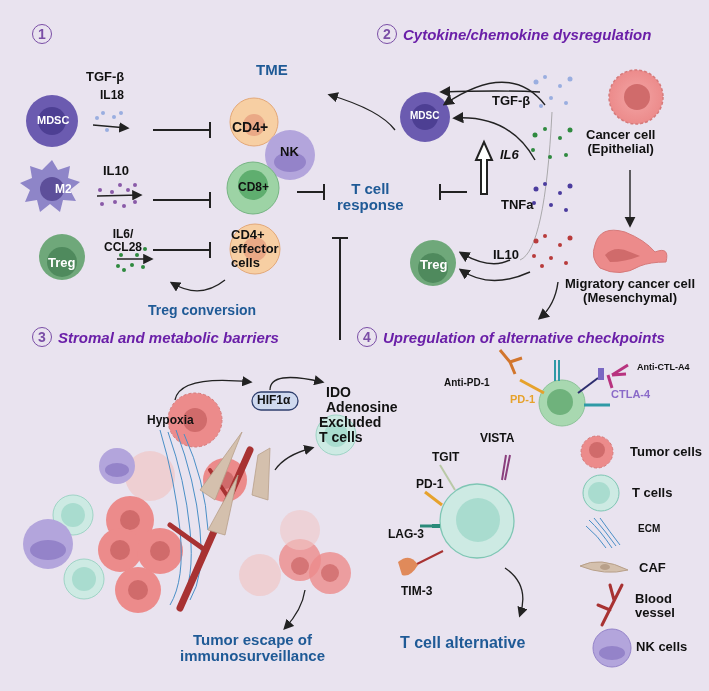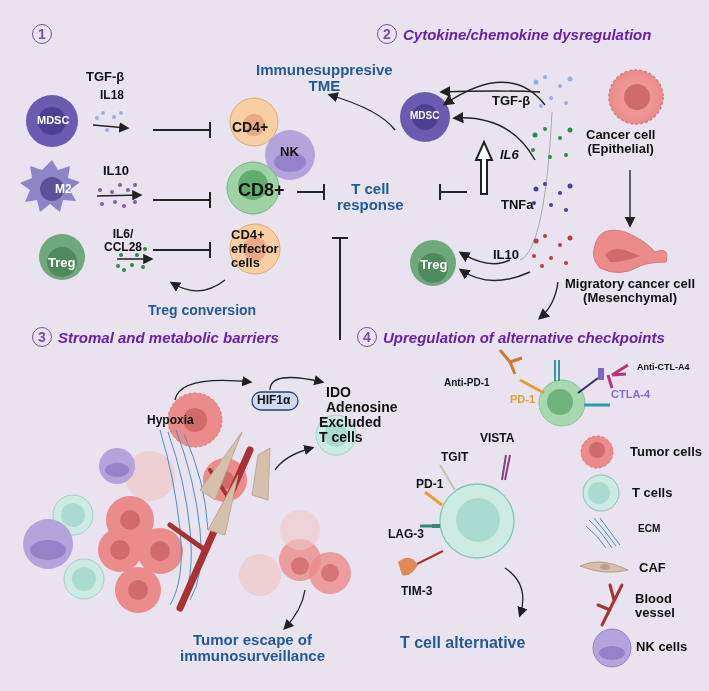--- a/index.html
+++ b/index.html
@@ -309,29 +309,28 @@
 <div class="t" style="left:37px;top:115px;font-size:11px;color:#fff;">MDSC</div>
 <div class="t" style="left:103px;top:164px;font-size:13px;">IL10</div>
 <div class="t" style="left:55px;top:183px;font-size:12px;color:#fff;">M2</div>
 <div class="t center" style="left:104px;top:228px;font-size:12px;">
   <div>IL6/</div>
   <div>CCL28</div>
 </div>
 <div class="t" style="left:48px;top:256px;font-size:13px;color:#fff;">Treg</div>
 <div class="t" style="left:232px;top:120px;font-size:14px;">CD4+</div>
 <div class="t" style="left:280px;top:145px;font-size:13px;">NK</div>
-<div class="t" style="left:238px;top:181px;font-size:18px;">CD8+</div>
+<div class="t" style="left:238px;top:181px;font-size:12px;">CD8+</div>
 <div class="t" style="left:231px;top:228px;font-size:13px;">
   <div>CD4+</div>
   <div>effector</div>
   <div>cells</div>
 </div>
 <div class="t blue" style="left:148px;top:303px;font-size:14px;">Treg conversion</div>
 <div class="t blue center" style="left:256px;top:62px;font-size:15px;">
-  <div>Immunesuppresive</div>
   <div>TME</div>
 </div>
 <div class="t blue center" style="left:337px;top:181px;font-size:15px;">
   <div>T cell</div>
   <div>response</div>
 </div>
 
 <div class="t" style="left:410px;top:111px;font-size:10px;color:#fff;">MDSC</div>
 <div class="t" style="left:492px;top:94px;font-size:13px;">TGF-β</div>
 <div class="t" style="left:500px;top:148px;font-size:13px;font-style:italic;">IL6</div>
@@ -360,21 +359,21 @@
 <div class="t blue center" style="left:180px;top:632px;font-size:15px;">
   <div>Tumor escape of</div>
   <div>immunosurveillance</div>
 </div>
 
 <div class="t" style="left:444px;top:378px;font-size:10px;">Anti-PD-1</div>
 <div class="t" style="left:510px;top:394px;font-size:11px;color:#e6a22c;">PD-1</div>
 <div class="t" style="left:611px;top:389px;font-size:11px;color:#8a6ac8;">CTLA-4</div>
 <div class="t" style="left:637px;top:363px;font-size:9px;">Anti-CTL-A4</div>
 <div class="t" style="left:480px;top:432px;font-size:12px;">VISTA</div>
-<div class="t" style="left:432px;top:451px;font-size:12px;margin-left:9px;">TGIT</div>
+<div class="t" style="left:432px;top:451px;font-size:12px;">TGIT</div>
 <div class="t" style="left:416px;top:478px;font-size:12px;">PD-1</div>
 <div class="t" style="left:388px;top:528px;font-size:12px;">LAG-3</div>
 <div class="t" style="left:401px;top:585px;font-size:12px;">TIM-3</div>
 <div class="t blue" style="left:400px;top:634px;font-size:16px;">T cell alternative</div>
 
 <div class="t" style="left:630px;top:445px;font-size:13px;">Tumor cells</div>
 <div class="t" style="left:632px;top:486px;font-size:13px;">T cells</div>
 <div class="t" style="left:638px;top:524px;font-size:10px;">ECM</div>
 <div class="t" style="left:639px;top:561px;font-size:13px;">CAF</div>
 <div class="t" style="left:635px;top:592px;font-size:13px;">

